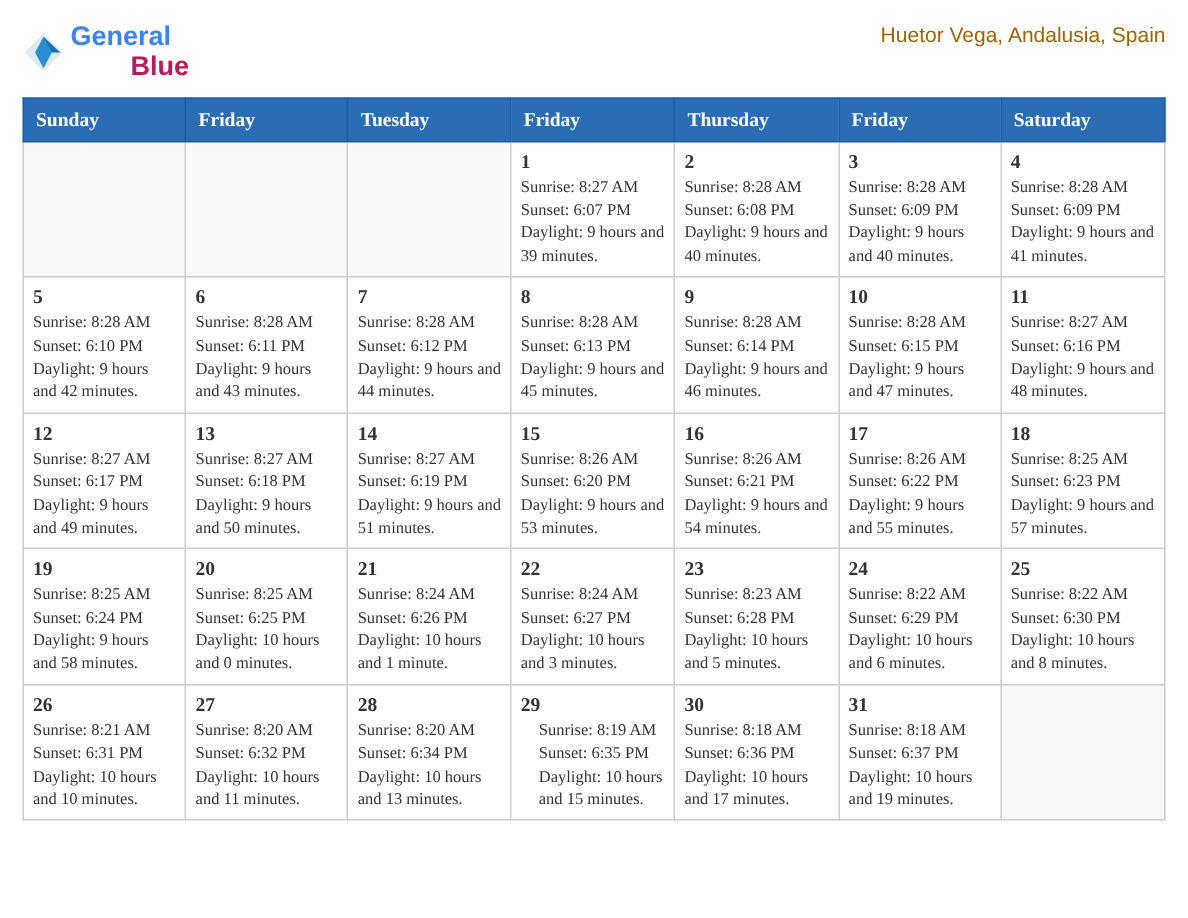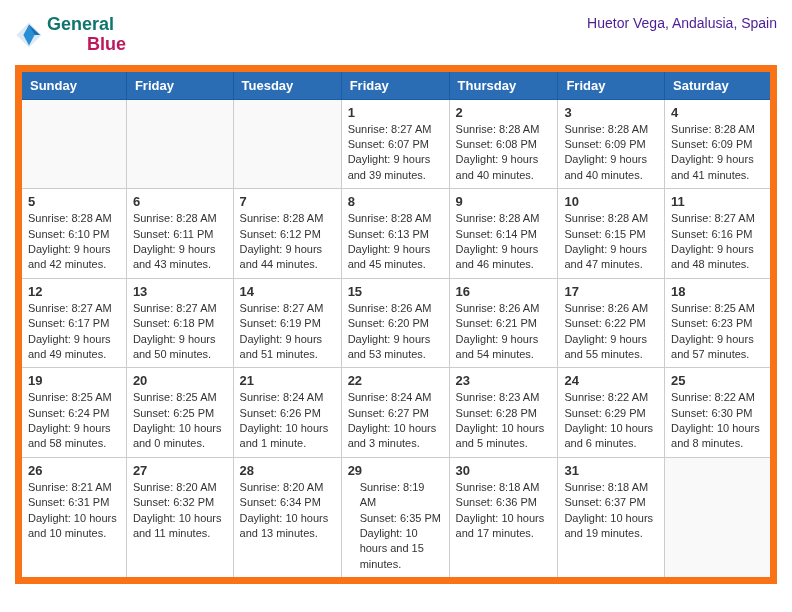--- a/index.html
+++ b/index.html
@@ -21,21 +21,21 @@
       align-items: center;
     }
     .logo-text {
       display: flex;
       flex-direction: column;
       line-height: 1.1;
     }
     .logo-general {
       font-size: 18px;
       font-weight: bold;
-      color: #0f766e;
+      color: #3b82f6;
     }
     .logo-blue {
       font-size: 18px;
       font-weight: bold;
       color: #be185d;
       margin-left: 40px;
     }
     .logo-icon {
       width: 28px;
       height: 28px;
@@ -44,26 +44,27 @@
     .title-section {
       text-align: right;
     }
     .month-title {
       font-size: 32px;
       font-weight: bold;
       color: #333;
     }
     .location {
       font-size: 14px;
-      color: #4c1d95;
+      color: #a16207;
     }
     .calendar {
       width: 100%;
       border-collapse: collapse;
-      border: 7px solid #f97316;
+      border: 1px solid #f97316;
+      font-family: Liberation Serif, serif;
     }
     .calendar th {
       background-color: #2a6db5;
       color: white;
       text-align: left;
       padding: 6px 8px;
       font-size: 13px;
       border: 1px solid #1a5da5;
     }
     .calendar td {

